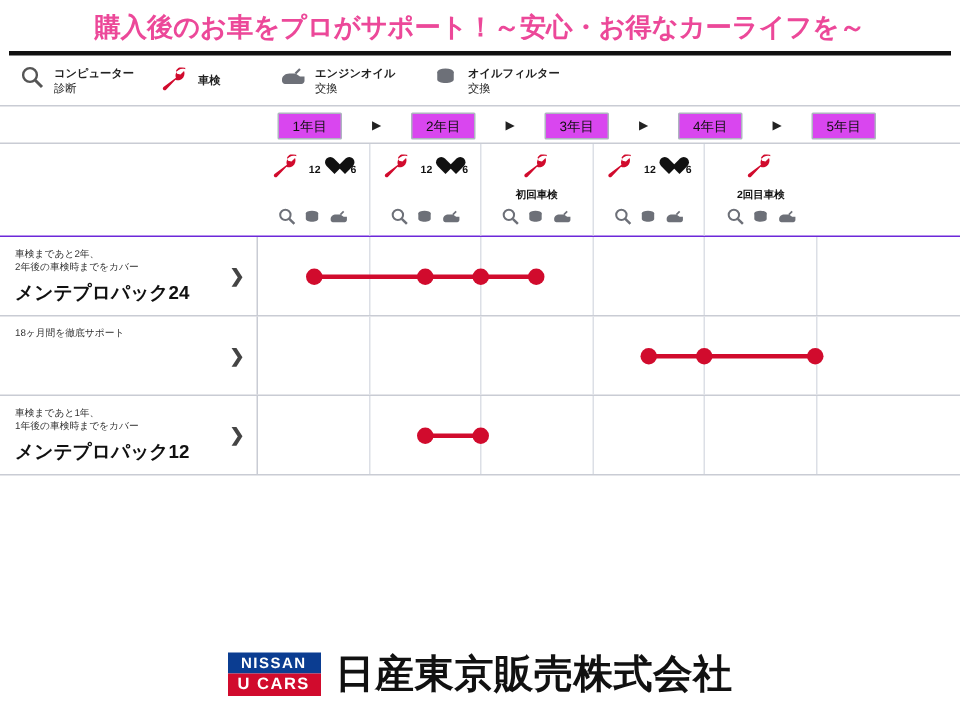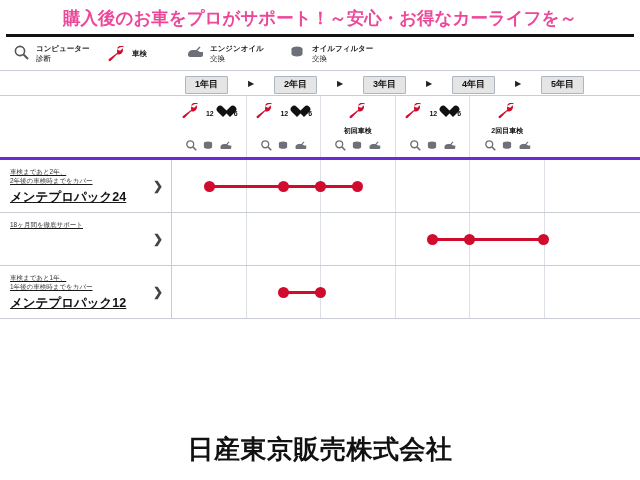--- a/index.html
+++ b/index.html
@@ -76,23 +76,23 @@
     display:flex;align-items:center;
     padding:5px 8px 4px 172px;
     gap:0;
     height:24px;box-sizing:border-box;
   }
   .ycell{
     width:69px;text-align:center;
   }
   .ybox{
     display:inline-block;
-    background:#e5e5e5;
+    background:#d946ef;
     border:1px solid #aeb4c0;
-    font-size:9px;font-weight:bold;color:#111;
+    font-size:9px;font-weight:normal;color:#111;
     padding:1.5px 9px;border-radius:1px;
   }
   .yarrow{
     width:20px;text-align:center;font-size:8px;color:#222;
   }
 
   
   .iconrow{
     display:flex;padding-left:172px;
     border-top:1px solid #c9ccd4;
@@ -105,21 +105,21 @@
     text-align:center;
     position:relative;
   }
   .icol:last-child{border-right:none;}
   .ic-top{height:26px;display:flex;align-items:center;justify-content:center;gap:3px;}
   .ic-label{font-size:7px;color:#111;height:10px;line-height:10px;font-weight:bold;}
   .ic-bot{display:flex;align-items:center;justify-content:center;gap:5px;height:16px;margin-top:2px;}
   .num-sub{font-size:7px;font-weight:bold;color:#111;margin-left:1px;}
 
   
-  .rows{border-top:3px solid #6d28d9;text-decoration:underline;}
+  .rows{border-top:1px solid #6d28d9;}
   .prow{
     display:flex;height:52px;border-bottom:1px solid #c9ccd4;
   }
   .plabel{
     width:172px;box-sizing:border-box;
     border-right:1px solid #c9ccd4;
     padding:7px 0 0 10px;
     position:relative;
   }
   .plabel .small{font-size:6.5px;color:#333;line-height:9px;}
@@ -434,16 +434,20 @@
           <div class="bar" style="left:111px;width:38px;"></div>
           <div class="dot" style="left:106px;"></div>
           <div class="dot" style="left:143px;"></div>
         </div>
       </div>
 
     </div>
   </div>
 
   <div class="footer">
+    <div class="nissan">
+      <div class="nlogo-top">NISSAN</div>
+      <div class="nlogo-bot">U CARS</div>
+    </div>
     <div class="fcorp">日産東京販売株式会社</div>
   </div>
 
 </div>
 
 </body></html>

